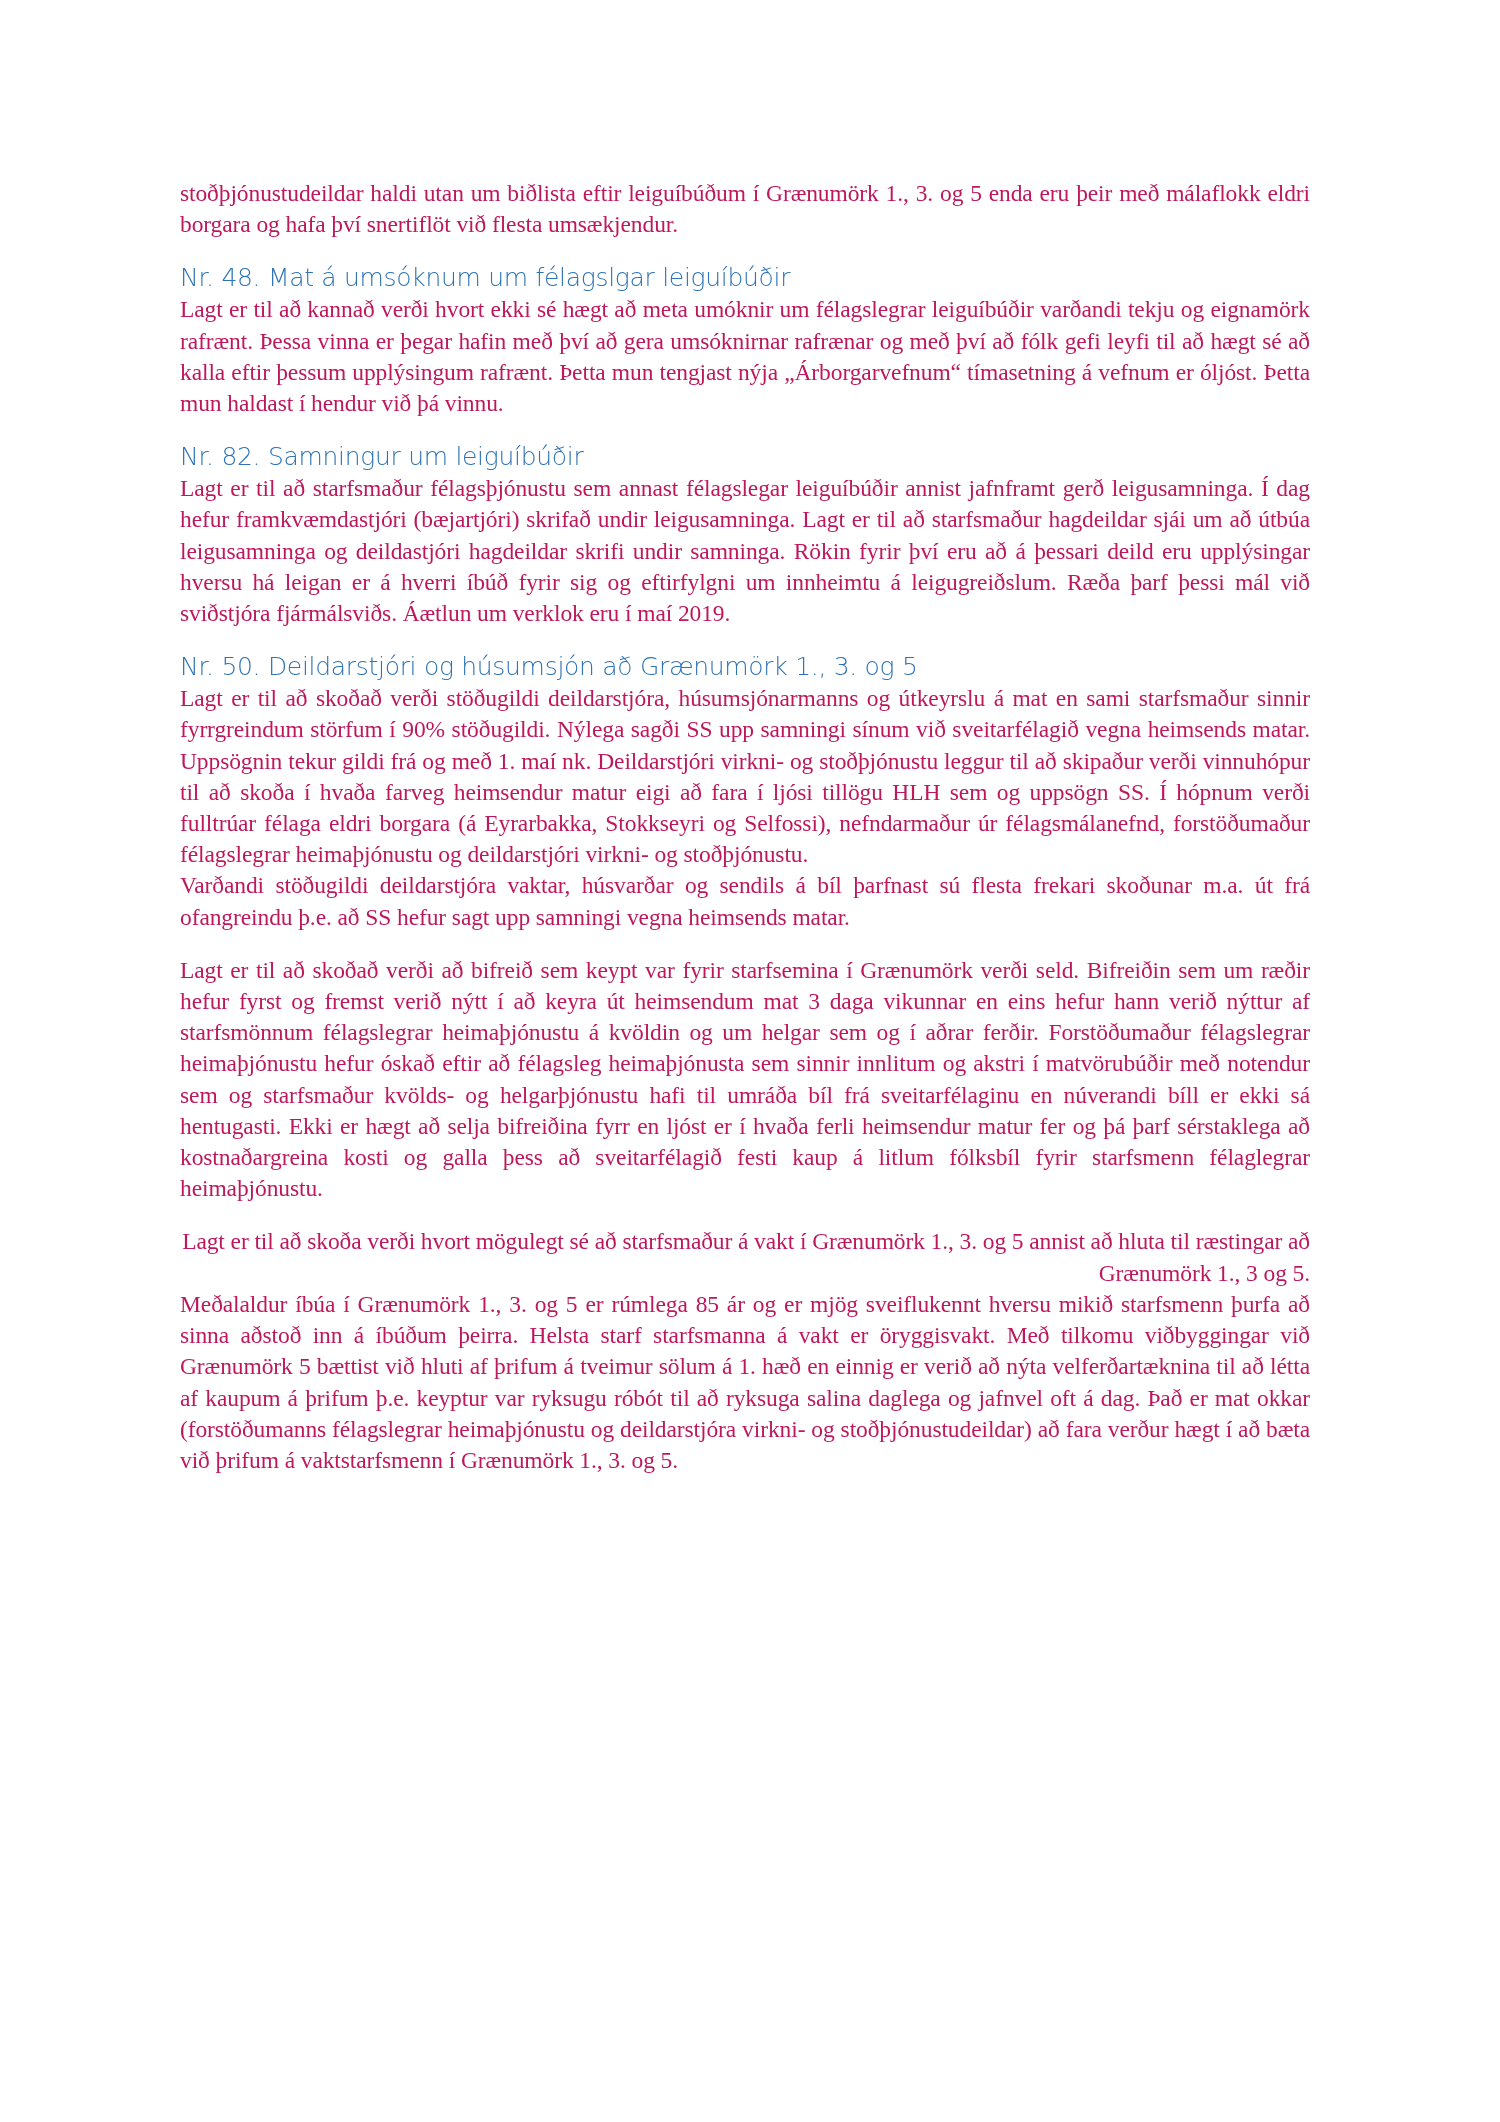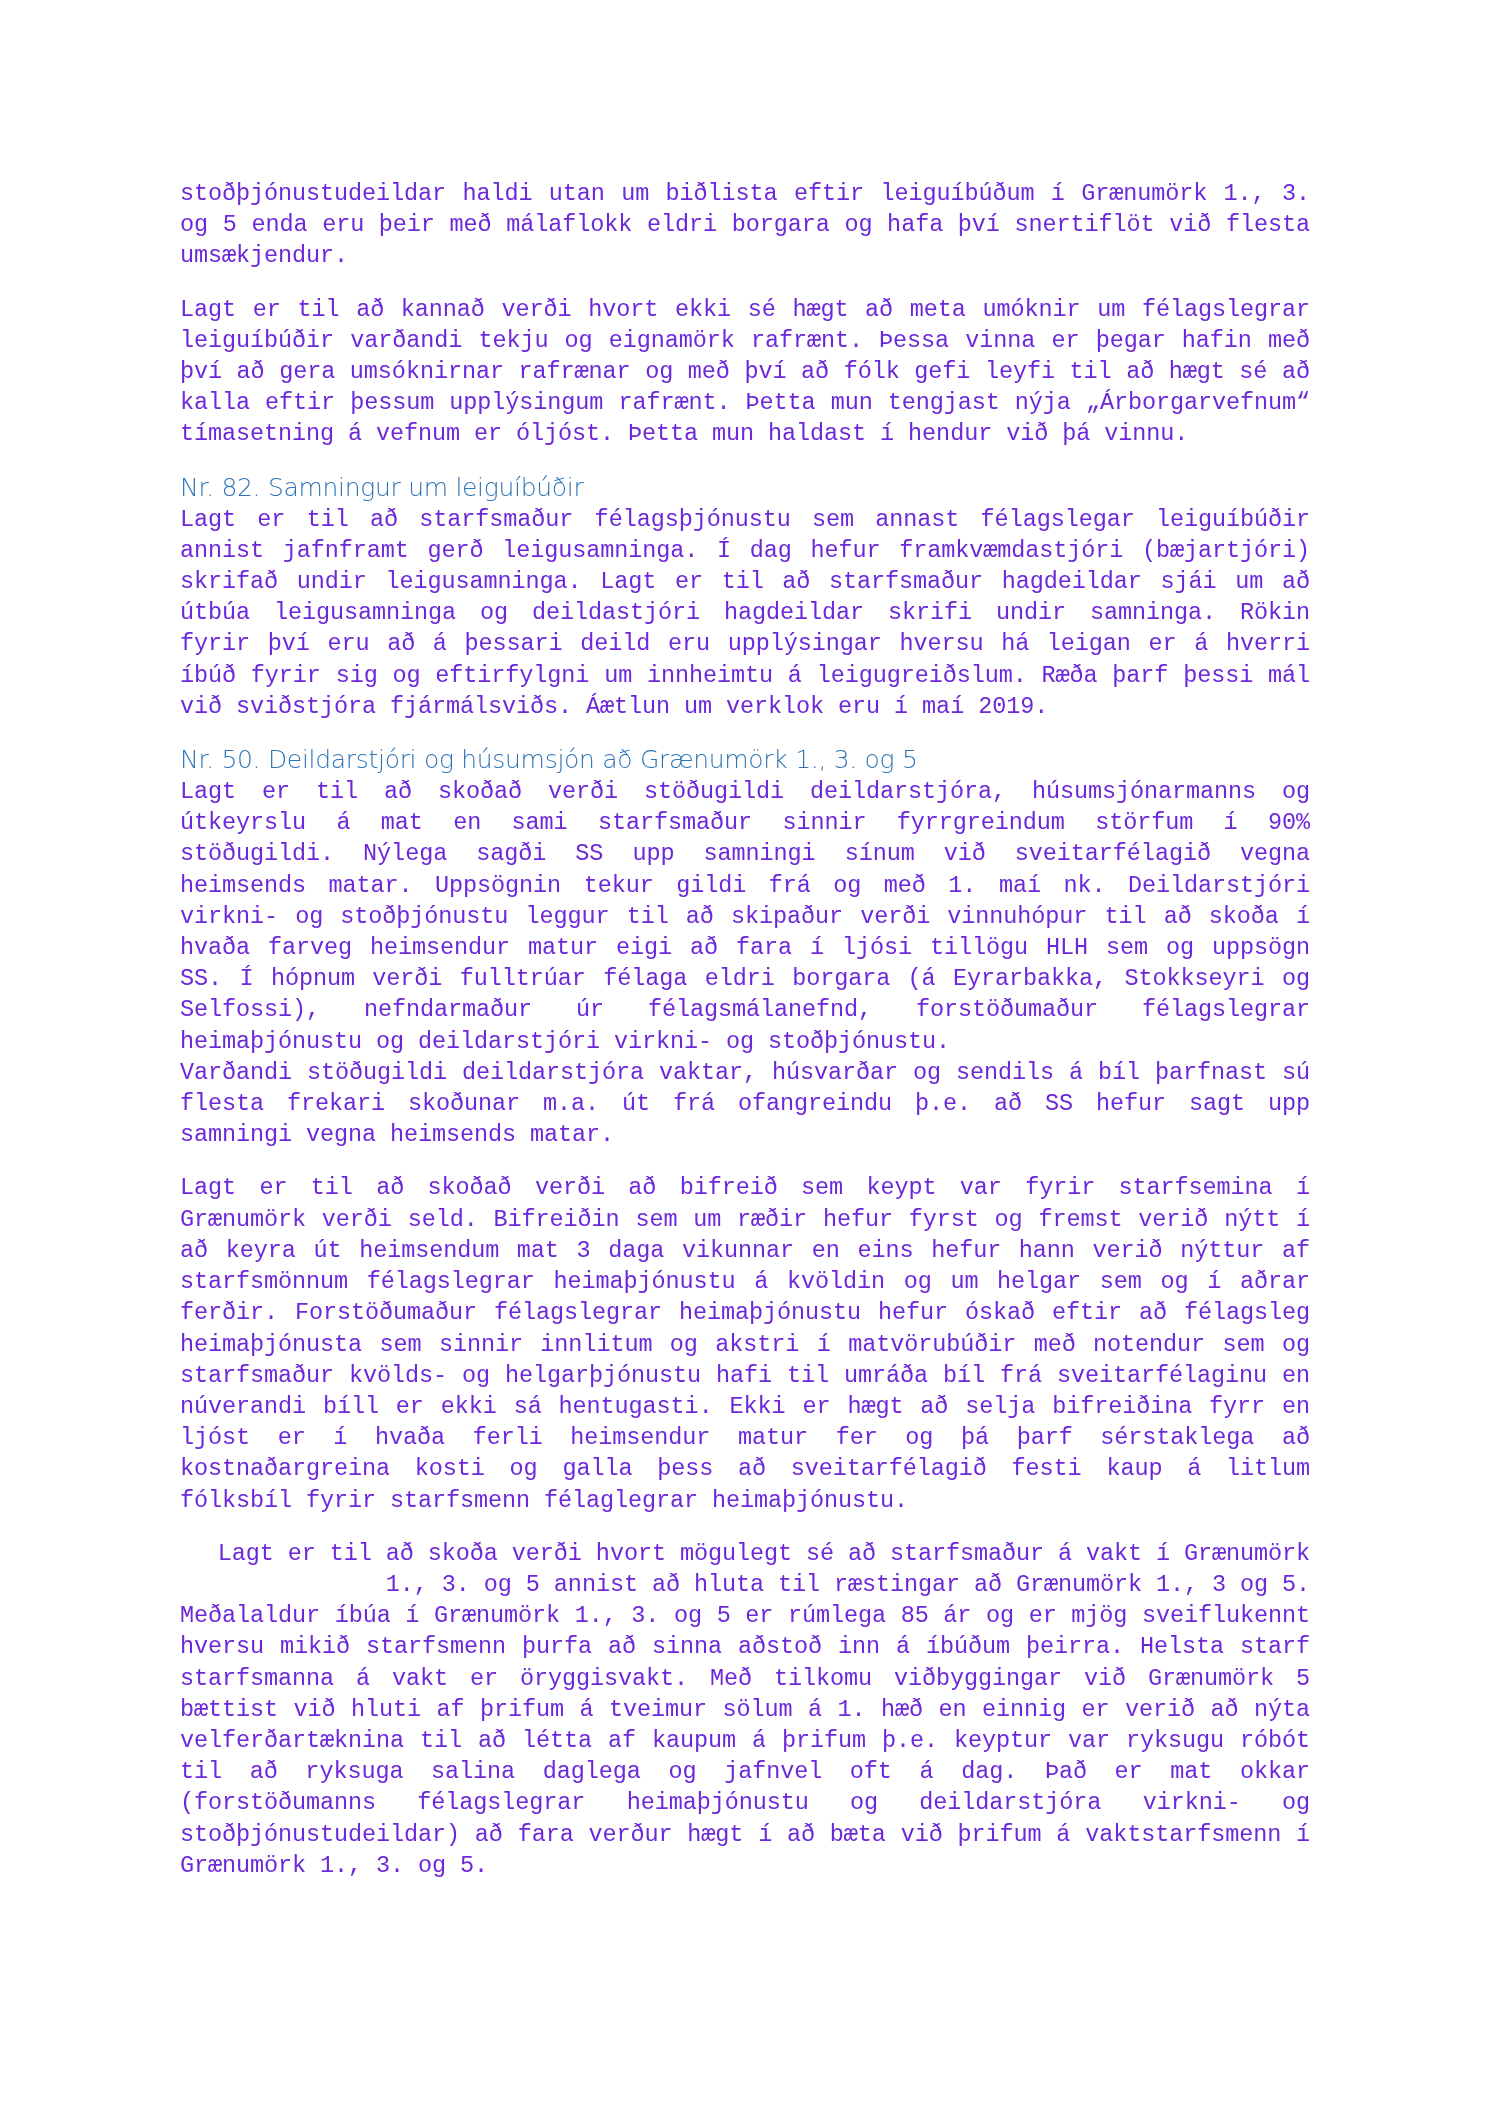--- a/index.html
+++ b/index.html
@@ -13,24 +13,24 @@
     position: relative;
     overflow: hidden;
   }
   .page {
     position: absolute;
     left: 180px;
     top: 178px;
     width: 1130px;
   }
   .para {
-    font-family: Liberation Mono, monospace;
+    font-family: Liberation Serif, serif;
     font-size: 23.5px;
     line-height: 31.2px;
-    color: #6d28d9;
+    color: #be185d;
     margin: 0;
     text-align: justify;
     letter-spacing: -0.1px;
   }
   .para.left {
     text-align: right;
   }
   .heading {
     font-family: "DejaVu Sans", "Liberation Sans", sans-serif;
     font-weight: 300;
@@ -50,20 +50,21 @@
 </head>
 <body>
 
 <div class="page">
 
   <div class="section">
     <p class="para">stoðþjónustudeildar haldi utan um biðlista eftir leiguíbúðum í Grænumörk 1., 3. og 5 enda eru þeir með málaflokk eldri borgara og hafa því snertiflöt við flesta umsækjendur.</p>
   </div>
 
   <div class="section">
+    <h2 class="heading">Nr. 48. Mat á umsóknum um félagslgar leiguíbúðir</h2>
     <p class="para">Lagt er til að kannað verði hvort ekki sé hægt að meta umóknir um félagslegrar leiguíbúðir varðandi tekju og eignamörk rafrænt.   Þessa vinna er þegar hafin með því að gera umsóknirnar rafrænar og með því að fólk gefi leyfi til að hægt sé að kalla eftir þessum upplýsingum rafrænt. Þetta mun tengjast nýja „Árborgarvefnum“ tímasetning á vefnum er óljóst.  Þetta mun haldast í hendur við þá vinnu.</p>
   </div>
 
   <div class="section">
     <h2 class="heading">Nr. 82. Samningur um leiguíbúðir</h2>
     <p class="para">Lagt er til að starfsmaður félagsþjónustu sem annast félagslegar leiguíbúðir annist jafnframt gerð leigusamninga.   Í dag hefur framkvæmdastjóri (bæjartjóri) skrifað undir leigusamninga.  Lagt er til að starfsmaður hagdeildar sjái um að útbúa leigusamninga og deildastjóri hagdeildar skrifi undir samninga.  Rökin fyrir því eru að á þessari deild eru upplýsingar hversu há leigan er á hverri íbúð fyrir sig og eftirfylgni um innheimtu á leigugreiðslum.   Ræða þarf þessi mál við sviðstjóra fjármálsviðs. Áætlun um verklok eru í maí 2019.</p>
   </div>
 
   <div class="section">
     <h2 class="heading">Nr. 50. Deildarstjóri og húsumsjón að Grænumörk 1., 3. og 5</h2>

